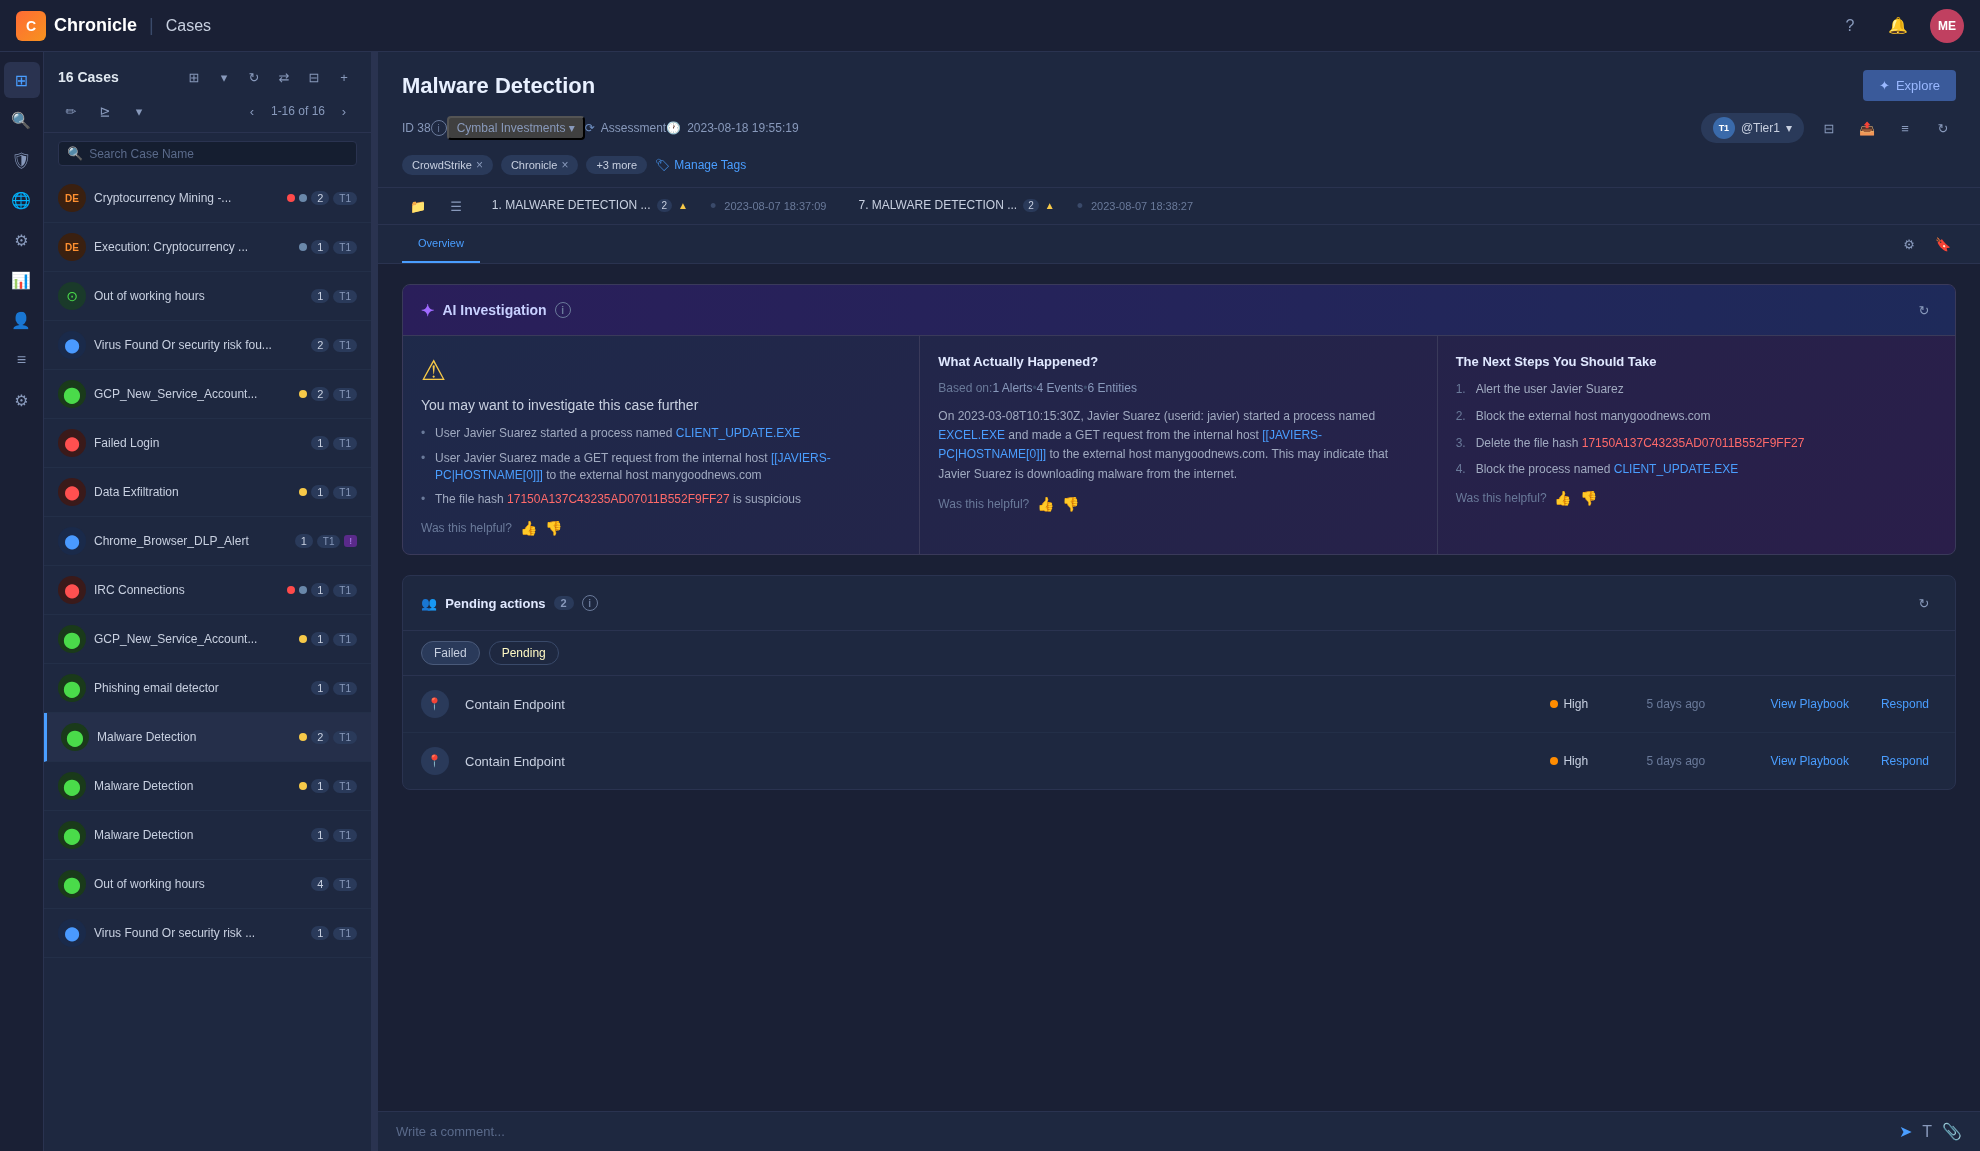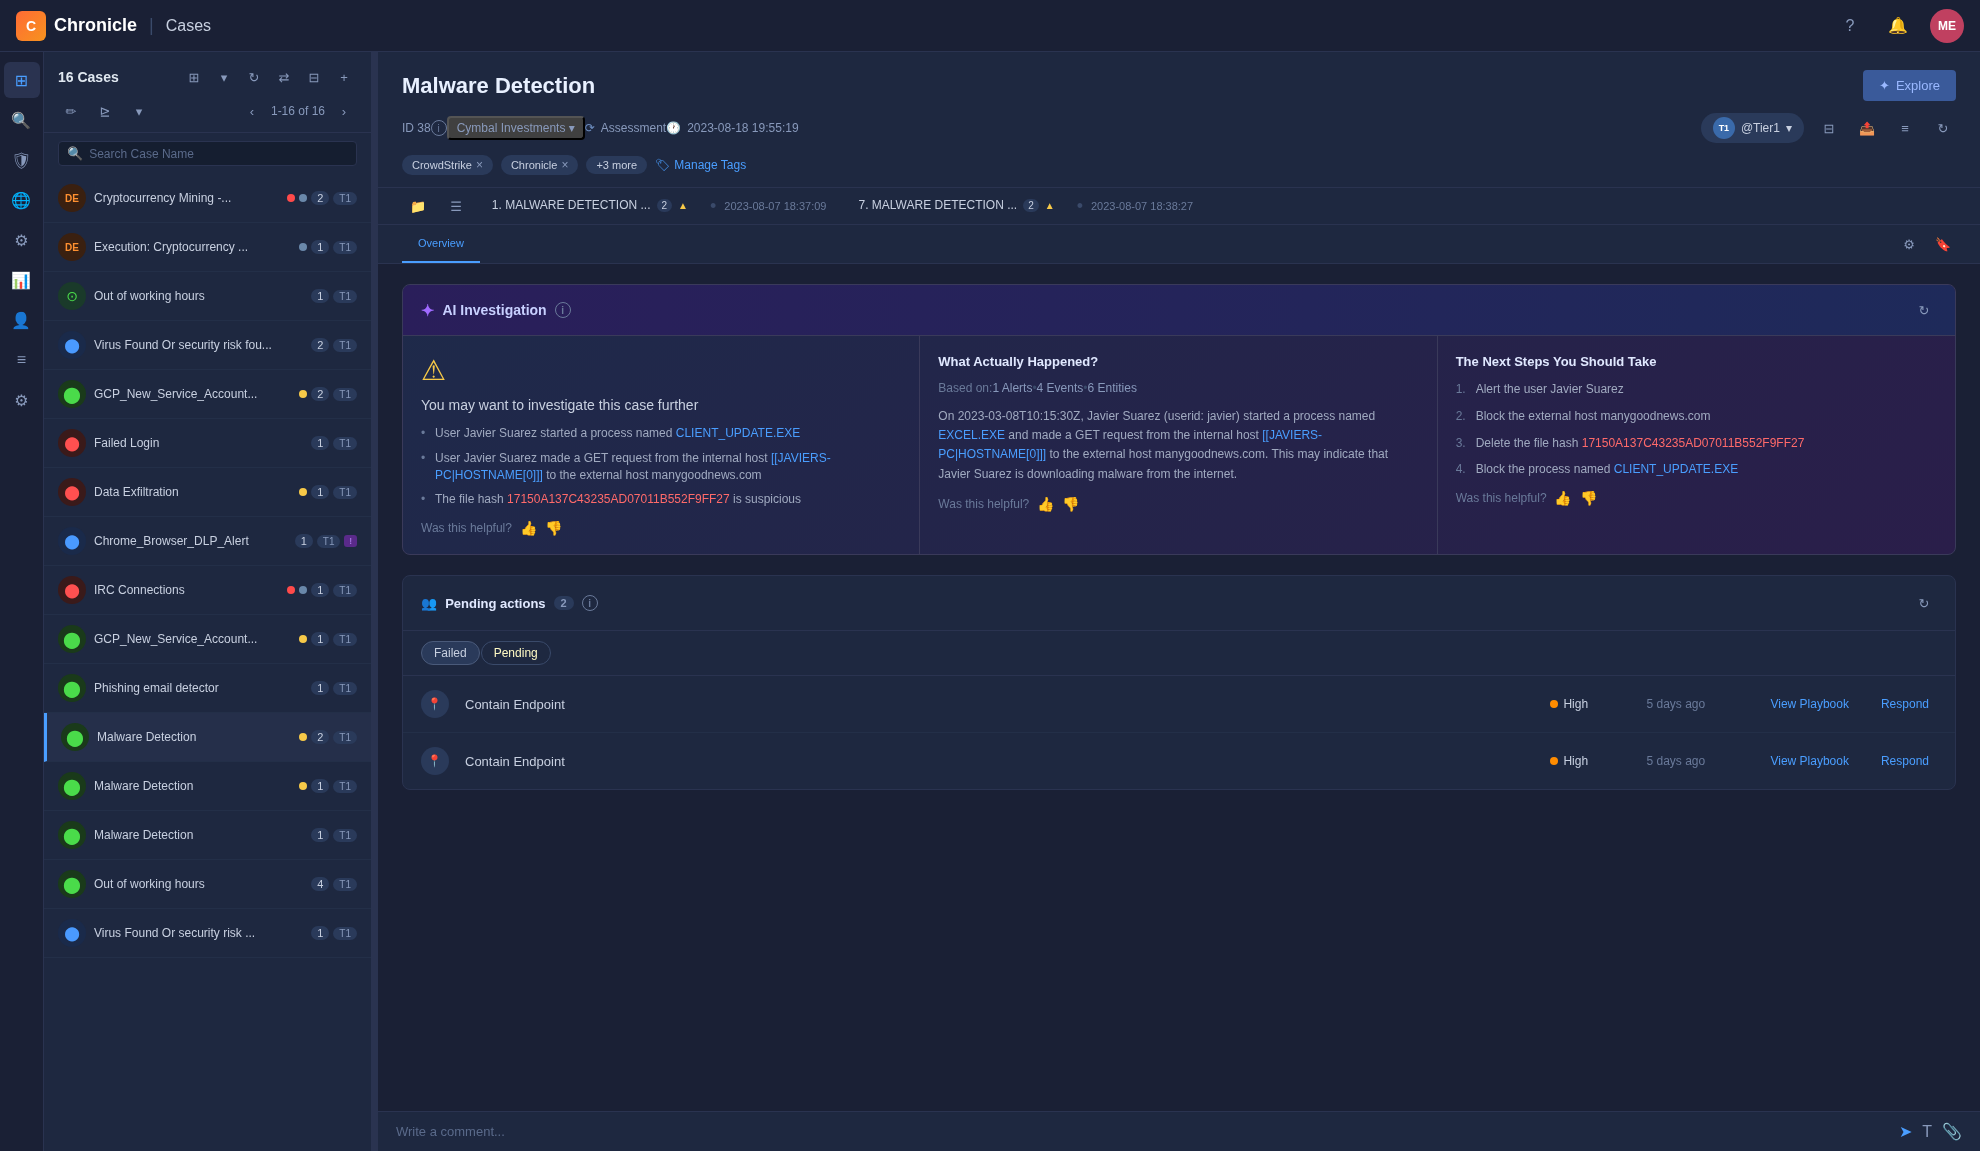--- a/index.html
+++ b/index.html
@@ -520,21 +520,21 @@
     }
     .pending-count {
       background: #2a3a5a;
       border-radius: 10px;
       padding: 1px 7px;
       font-size: 11px;
       color: #8899bb;
     }
     .filter-tabs {
       display: flex;
-      gap: 1px;
+      gap: 9px;
       padding: 10px 18px;
       border-bottom: 1px solid #2a3350;
     }
     .filter-tab {
       padding: 4px 12px;
       border-radius: 14px;
       font-size: 12px;
       cursor: pointer;
       border: 1px solid #3a4a6a;
       color: #fef9c3;

